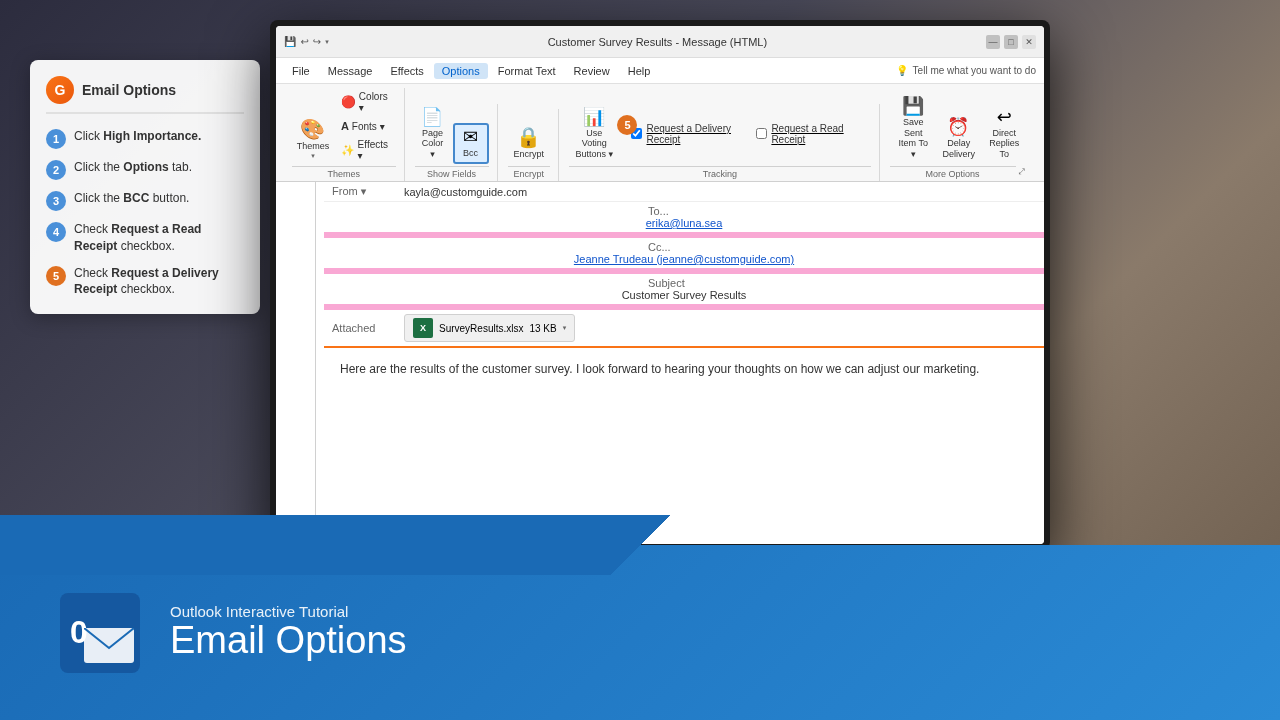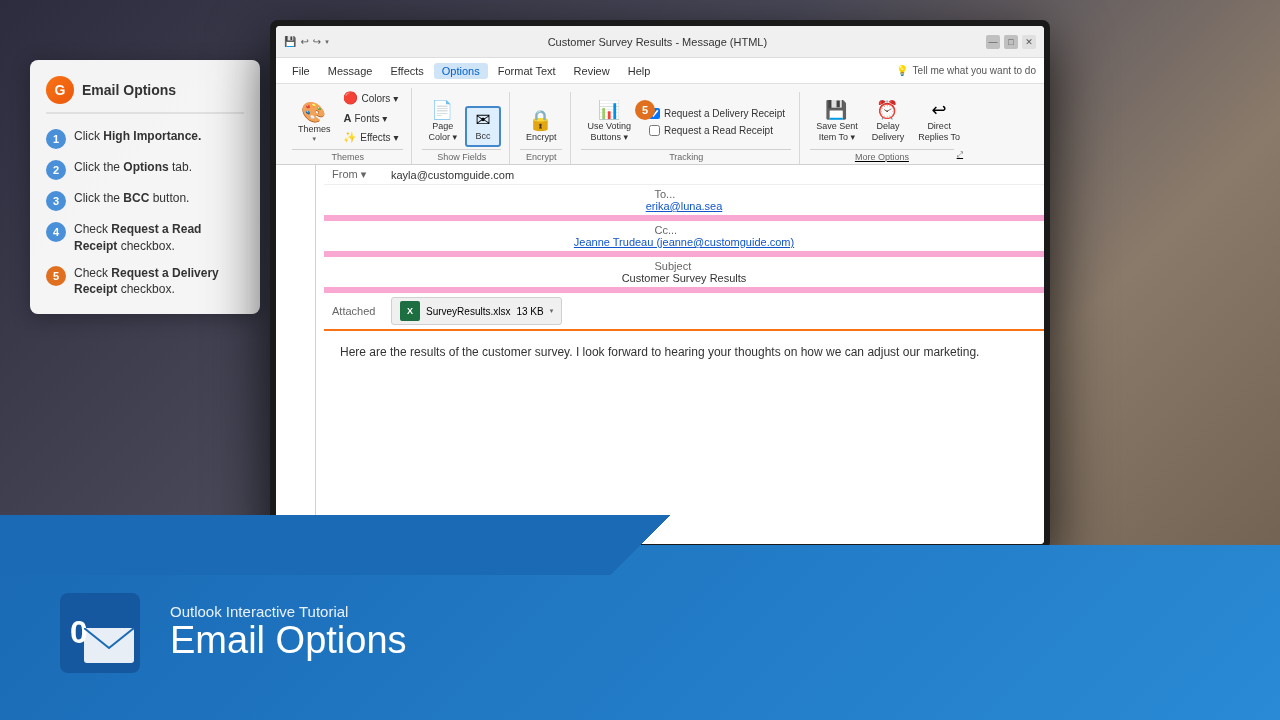--- a/index.html
+++ b/index.html
@@ -192,23 +192,23 @@
 
     
     .bcc-btn {
       background: #ddeeff;
       border: 2px solid #4488cc !important;
     }
 
     
     .tracking-area {
       display: flex;
-      flex-direction: column;
       gap: 6px;
       padding: 4px 6px;
+      text-decoration: underline;
     }
     .track-check {
       display: flex;
       align-items: center;
       gap: 4px;
       font-size: 10px;
       color: #333;
       cursor: pointer;
     }
     .track-check input {
@@ -244,21 +244,21 @@
       display: flex;
       align-items: center;
       padding: 3px 8px;
       border-bottom: 6px solid #f9a8d4;
       min-height: 22px;
       flex-direction: column;
     }
     .email-row-label {
       font-size: 11px;
       color: #666;
-      width: 59px;
+      width: 72px;
       flex-shrink: 0;
     }
     .email-row-value {
       font-size: 11px;
       color: #333;
       flex: 1;
     }
     .email-row-value a {
       color: #1155cc;
       text-decoration: underline;
@@ -627,21 +627,21 @@
           </div>
           <div class="ribbon-btn">
             <span class="btn-icon" style="font-size:18px;">⏰</span>
             <span class="btn-label">Delay<br>Delivery</span>
           </div>
           <div class="ribbon-btn">
             <span class="btn-icon" style="font-size:18px;">↩</span>
             <span class="btn-label">Direct<br>Replies To</span>
           </div>
         </div>
-        <div style="display:flex;justify-content:space-between;align-items:center;width:100%;text-decoration:underline;">
+        <div style="display:flex;justify-content:space-between;align-items:center;width:100%;">
           <div class="ribbon-group-label">More Options</div>
           <span class="more-options-btn">⤢</span>
         </div>
       </div>
     </div>
 
     <div class="email-form">
       <div style="display:flex;flex:1;">
         <div class="send-btn-area">
           <button class="send-btn">Send</button>

